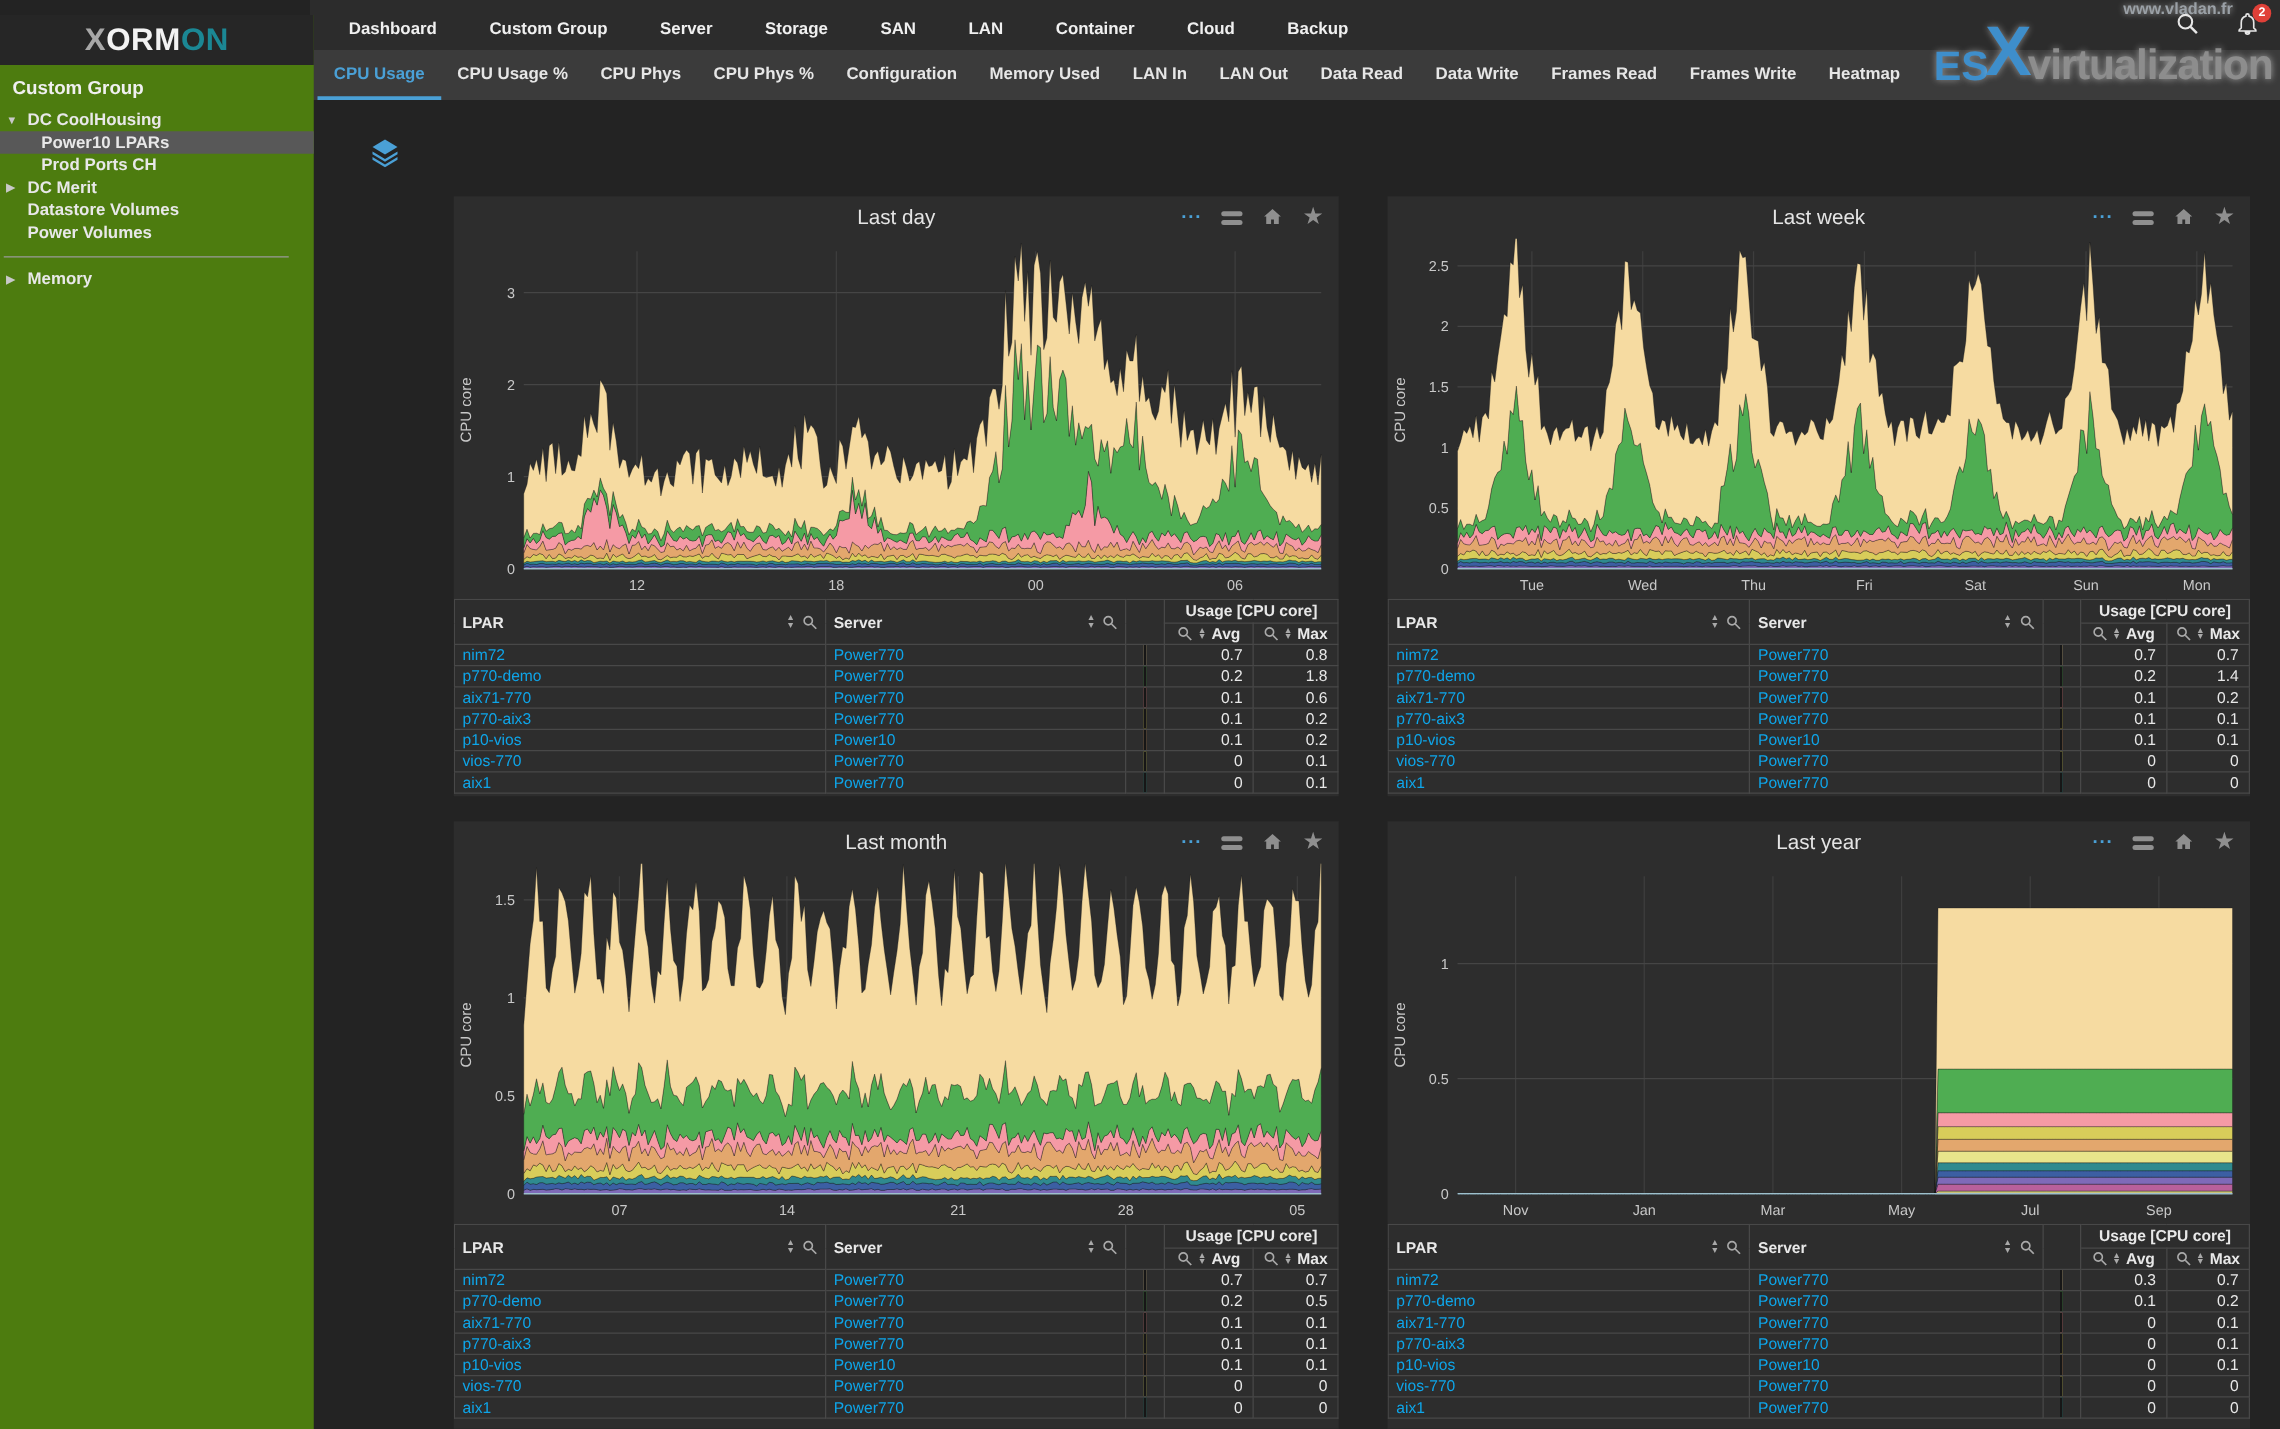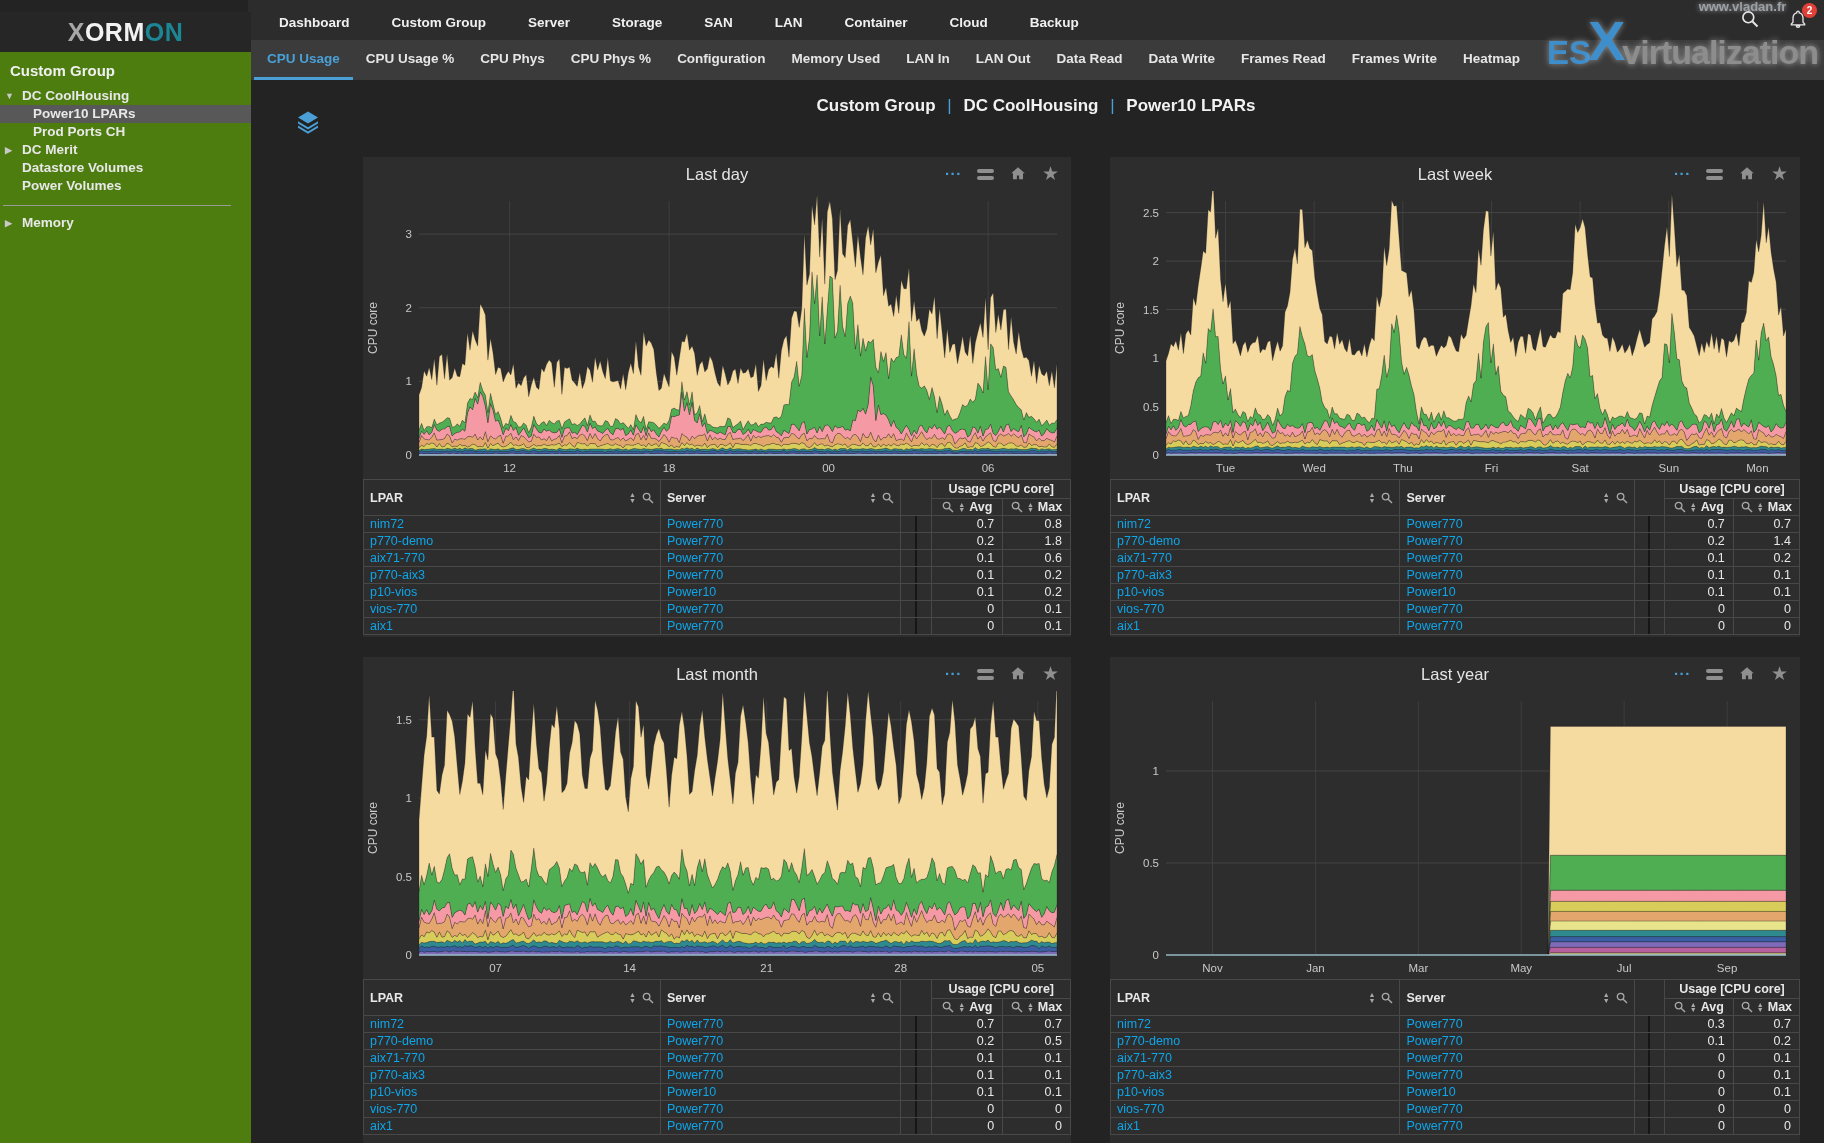--- a/index.html
+++ b/index.html
@@ -162,21 +162,20 @@
 </div>
 
 <div class="content">
   <span class="layers-btn">
     <svg viewBox="0 0 24 24">
         <path d="M12 1.5 22 7.5 12 13.5 2 7.5Z"></path>
         <path d="M2 11.2 12 17.2 22 11.2 22 13.4 12 19.4 2 13.4Z"></path>
         <path d="M2 15.6 12 21.6 22 15.6 22 17.8 12 23.8 2 17.8Z"></path>
       </svg>
   </span>
-  <div class="breadcrumb" id="breadcrumb"><span>Custom Group</span><span class="sep"> | </span><span>DC CoolHousing</span><span class="sep"> | </span><span>Power10 LPARs</span></div>
   <div class="panels" id="panels">
   <section class="panel">
     <div class="panel-head">
       <div class="panel-title">Last day</div>
       <div class="panel-icons">
         <span class="dots">...</span>
         <span class="bars">
               <i></i>
               <i></i>
             </span>

